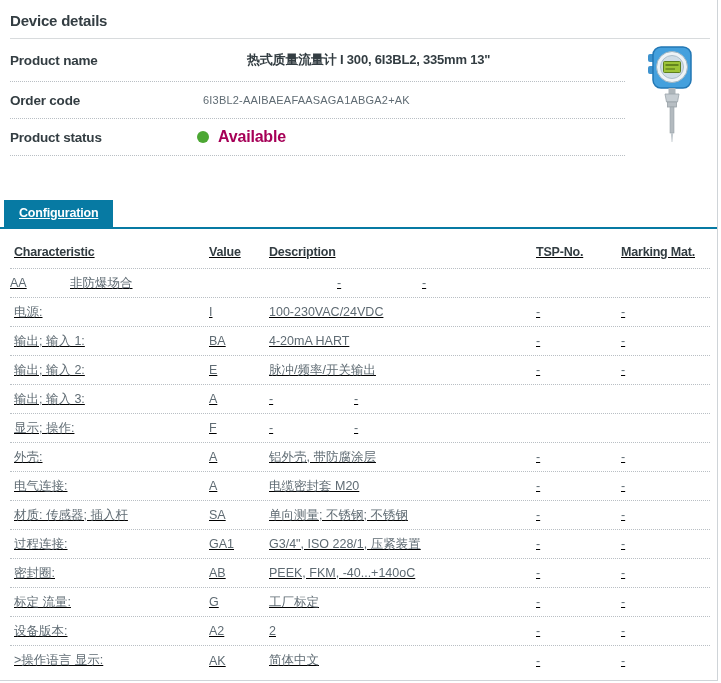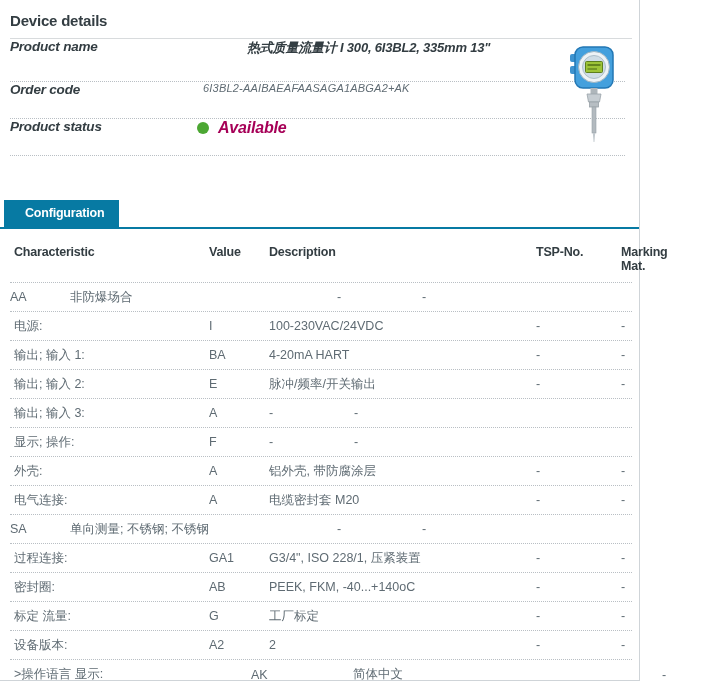--- a/index.html
+++ b/index.html
@@ -7,53 +7,53 @@
     --ink:#333d42; --body:#5f6b73;
     --dot:#b9bfc4; --line:#d8dbdd; --edge:#cfd4d8;
   }
   *{box-sizing:border-box;}
   html,body{margin:0;padding:0;background:#fff;}
   body{
     width:721px;height:683px;overflow:hidden;
     font-family:"Liberation Sans", sans-serif;
     -webkit-font-smoothing:antialiased;
   }
-  .page{width:640px;height:681px;border-right:1px solid var(--edge);border-bottom:1px solid var(--edge);background:#fff;}
+  .page{width:718px;height:681px;border-right:1px solid var(--edge);border-bottom:1px solid var(--edge);background:#fff;}
 
   
   .details{position:relative;padding-top:12px;}
   .section-title{
     margin:0 7px 0 10px;padding-bottom:9px;border-bottom:1px solid var(--line);
     font-size:15px;font-weight:bold;color:var(--ink);letter-spacing:-.2px;
   }
   .detail-rows{width:615px;margin-left:10px;}
-  .drow{display:flex;align-items:flex-start;height:37px;border-bottom:1px dotted var(--dot);font-style:italic;}
+  .drow{display:flex;align-items:center;height:37px;border-bottom:1px dotted var(--dot);}
   .drow.first{height:43px;}
   .dlabel{width:193px;flex:0 0 193px;font-size:13.5px;font-weight:bold;color:var(--ink);letter-spacing:-.2px;}
   .pn-value{font-size:13px;font-weight:bold;color:var(--ink);letter-spacing:-.2px;margin-left:44px;}
   .oc-value{font-size:11px;color:var(--body);letter-spacing:.2px;}
   .status-wrap{display:flex;align-items:center;}
   .status-dot{width:12px;height:12px;border-radius:50%;background:var(--green);margin-left:-6px;}
   .status-text{margin-left:9px;font-size:16px;font-weight:bold;color:var(--magenta);letter-spacing:-.2px;}
   .product-image{position:absolute;top:46px;right:20px;width:50px;height:100px;}
 
   
   .config{margin-top:44px;}
   .tab{
-    display:inline-block;margin-left:4px;padding:6px 15px 7px 21px;
+    display:inline-block;margin-left:4px;padding:6px 15px 7px 15px;
     background:var(--teal);color:#fff;font-size:12.5px;font-weight:bold;
-    letter-spacing:-.2px;cursor:pointer;vertical-align:bottom;
+    letter-spacing:-.2px;cursor:pointer;vertical-align:bottom;text-decoration:underline;
   }
   .teal-rule{height:2px;background:var(--teal);}
-  .ctable{padding:0 7px 0 10px;margin-bottom:2px;}
+  .ctable{padding:0 7px 0 10px;margin-bottom:2px;text-decoration:underline;}
   .thead{display:flex;padding:16px 0 9px 0;border-bottom:1px dotted var(--dot);
          font-size:12.5px;font-weight:bold;color:var(--ink);letter-spacing:-.2px;}
   .trow{display:flex;align-items:center;height:29px;border-bottom:1px dotted var(--dot);
         font-size:12.5px;color:var(--body);}
-  .trow:last-child{border-bottom:none;gap:42px;}
+  .trow:last-child{border-bottom:none;}
   .c-char{width:199px;flex:0 0 199px;padding-left:4px;white-space:nowrap;overflow:hidden;}
   .c-val {width:60px;flex:0 0 60px;}
   .c-desc{width:267px;flex:0 0 267px;white-space:nowrap;overflow:hidden;}
   .c-tsp {width:85px;flex:0 0 85px;}
   .c-mark{flex:1;}
 </style>
 </head>
 <body>
 
 <div class="page">
@@ -174,20 +174,21 @@
 
   <div class="trow">
     <span class="c-char">电气连接:</span>
     <span class="c-val">A</span>
     <span class="c-desc">电缆密封套 M20</span>
     <span class="c-tsp">-</span>
     <span class="c-mark">-</span>
   </div>
 
   <div class="trow">
+    <span class="c-char">材质: 传感器; 插入杆</span>
     <span class="c-val">SA</span>
     <span class="c-desc">单向测量; 不锈钢; 不锈钢</span>
     <span class="c-tsp">-</span>
     <span class="c-mark">-</span>
   </div>
 
   <div class="trow">
     <span class="c-char">过程连接:</span>
     <span class="c-val">GA1</span>
     <span class="c-desc">G3/4", ISO 228/1, 压紧装置</span>

